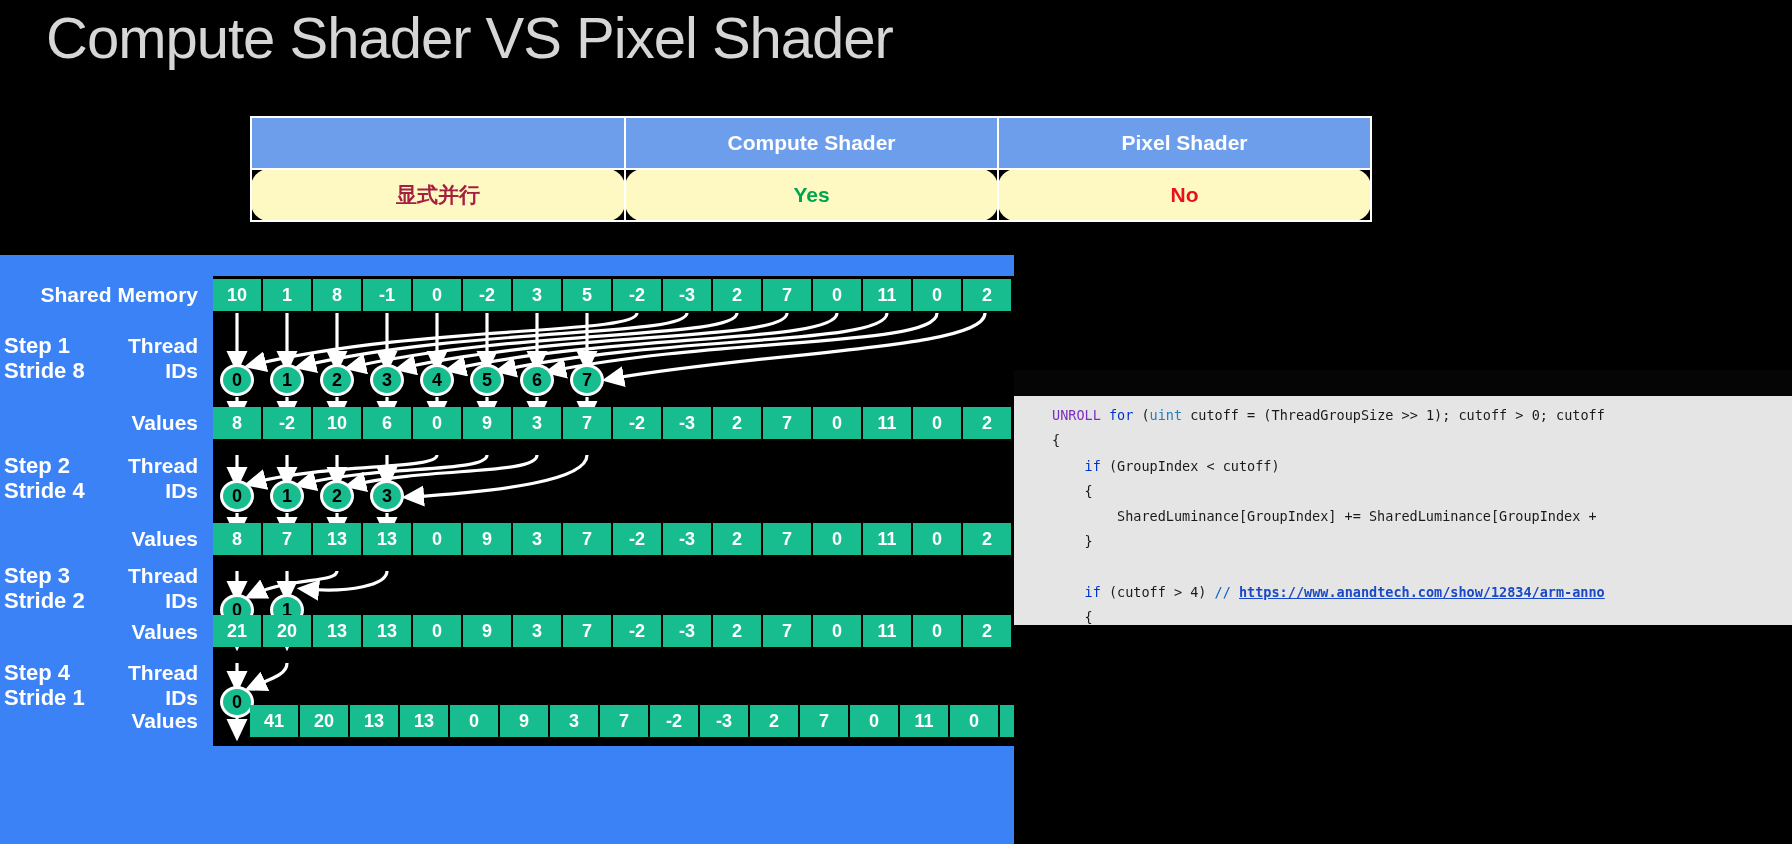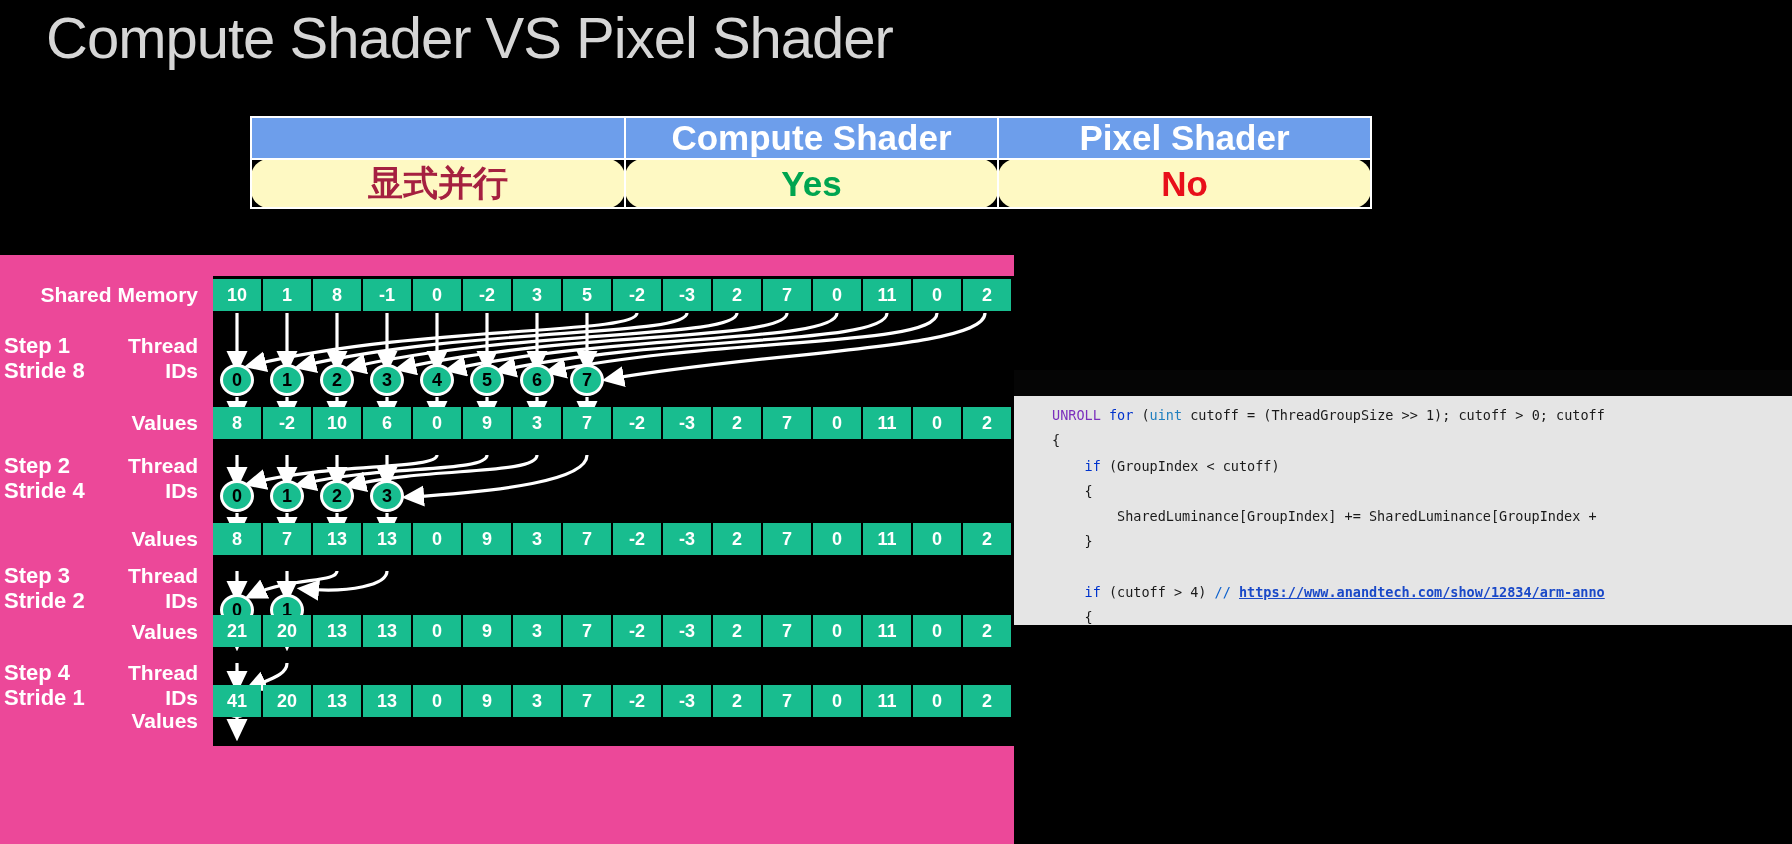--- a/index.html
+++ b/index.html
@@ -26,43 +26,43 @@
   
   .cmp-table {
     position: absolute;
     left: 250px; top: 116px;
     width: 1120px;
     border-collapse: collapse;
     table-layout: fixed;
   }
   .cmp-table td, .cmp-table th {
     border: 2px solid #ffffff;
-    height: 36px;
+    height: 52px;
     text-align: center;
     vertical-align: middle;
-    font-size: 35px;
+    font-size: 21px;
     font-weight: bold;
     padding: 0;
   }
   .cmp-table thead th { background: #6d9eeb; color:#ffffff; }
   .cmp-table thead th.blank { color: transparent; }
   .cmp-table tbody td { background: #fef9c3; border-radius: 18px; }
   .c-label { color: #a52040; font-size: 29px; }
   .c-yes { color: #00a550; }
   .c-no  { color: #e8101a; }
   .col-1 { width: 374px; }
   .col-2 { width: 373px; }
   .col-3 { width: 373px; }
 
   
   .diagram {
     position: absolute;
     left: 0px; top: 255px;
     width: 1014px; height: 589px;
-    background: #ec4899;
+    background: #3b82f6;
   }
   .diagram-bg {
     position: absolute;
     left: 213px; top: 21px;
     width: 801px; height: 470px;
     background: #000000;
   }
 
   .row-label {
     position: absolute;
@@ -398,21 +398,21 @@
     <div class="step-label" style="top:405px;">Step 4
 Stride 1</div>
     <div class="row-label" style="left:0px; top:405px; width:198px;">Thread
 IDs</div>
     <div class="threads" style="top:430px;">
         <div class="thread">
           <div class="thread-node">0</div>
         </div>
       </div>
     <div class="row-label" style="left:0px; top:453px; width:198px;">Values</div>
-    <div class="cells" style="top:430px;">
+    <div class="cells" style="top:450px;padding-left:37px;">
         <div class="cell">41</div>
         <div class="cell">20</div>
         <div class="cell">13</div>
         <div class="cell">13</div>
         <div class="cell">0</div>
         <div class="cell">9</div>
         <div class="cell">3</div>
         <div class="cell">7</div>
         <div class="cell">-2</div>
         <div class="cell">-3</div>

